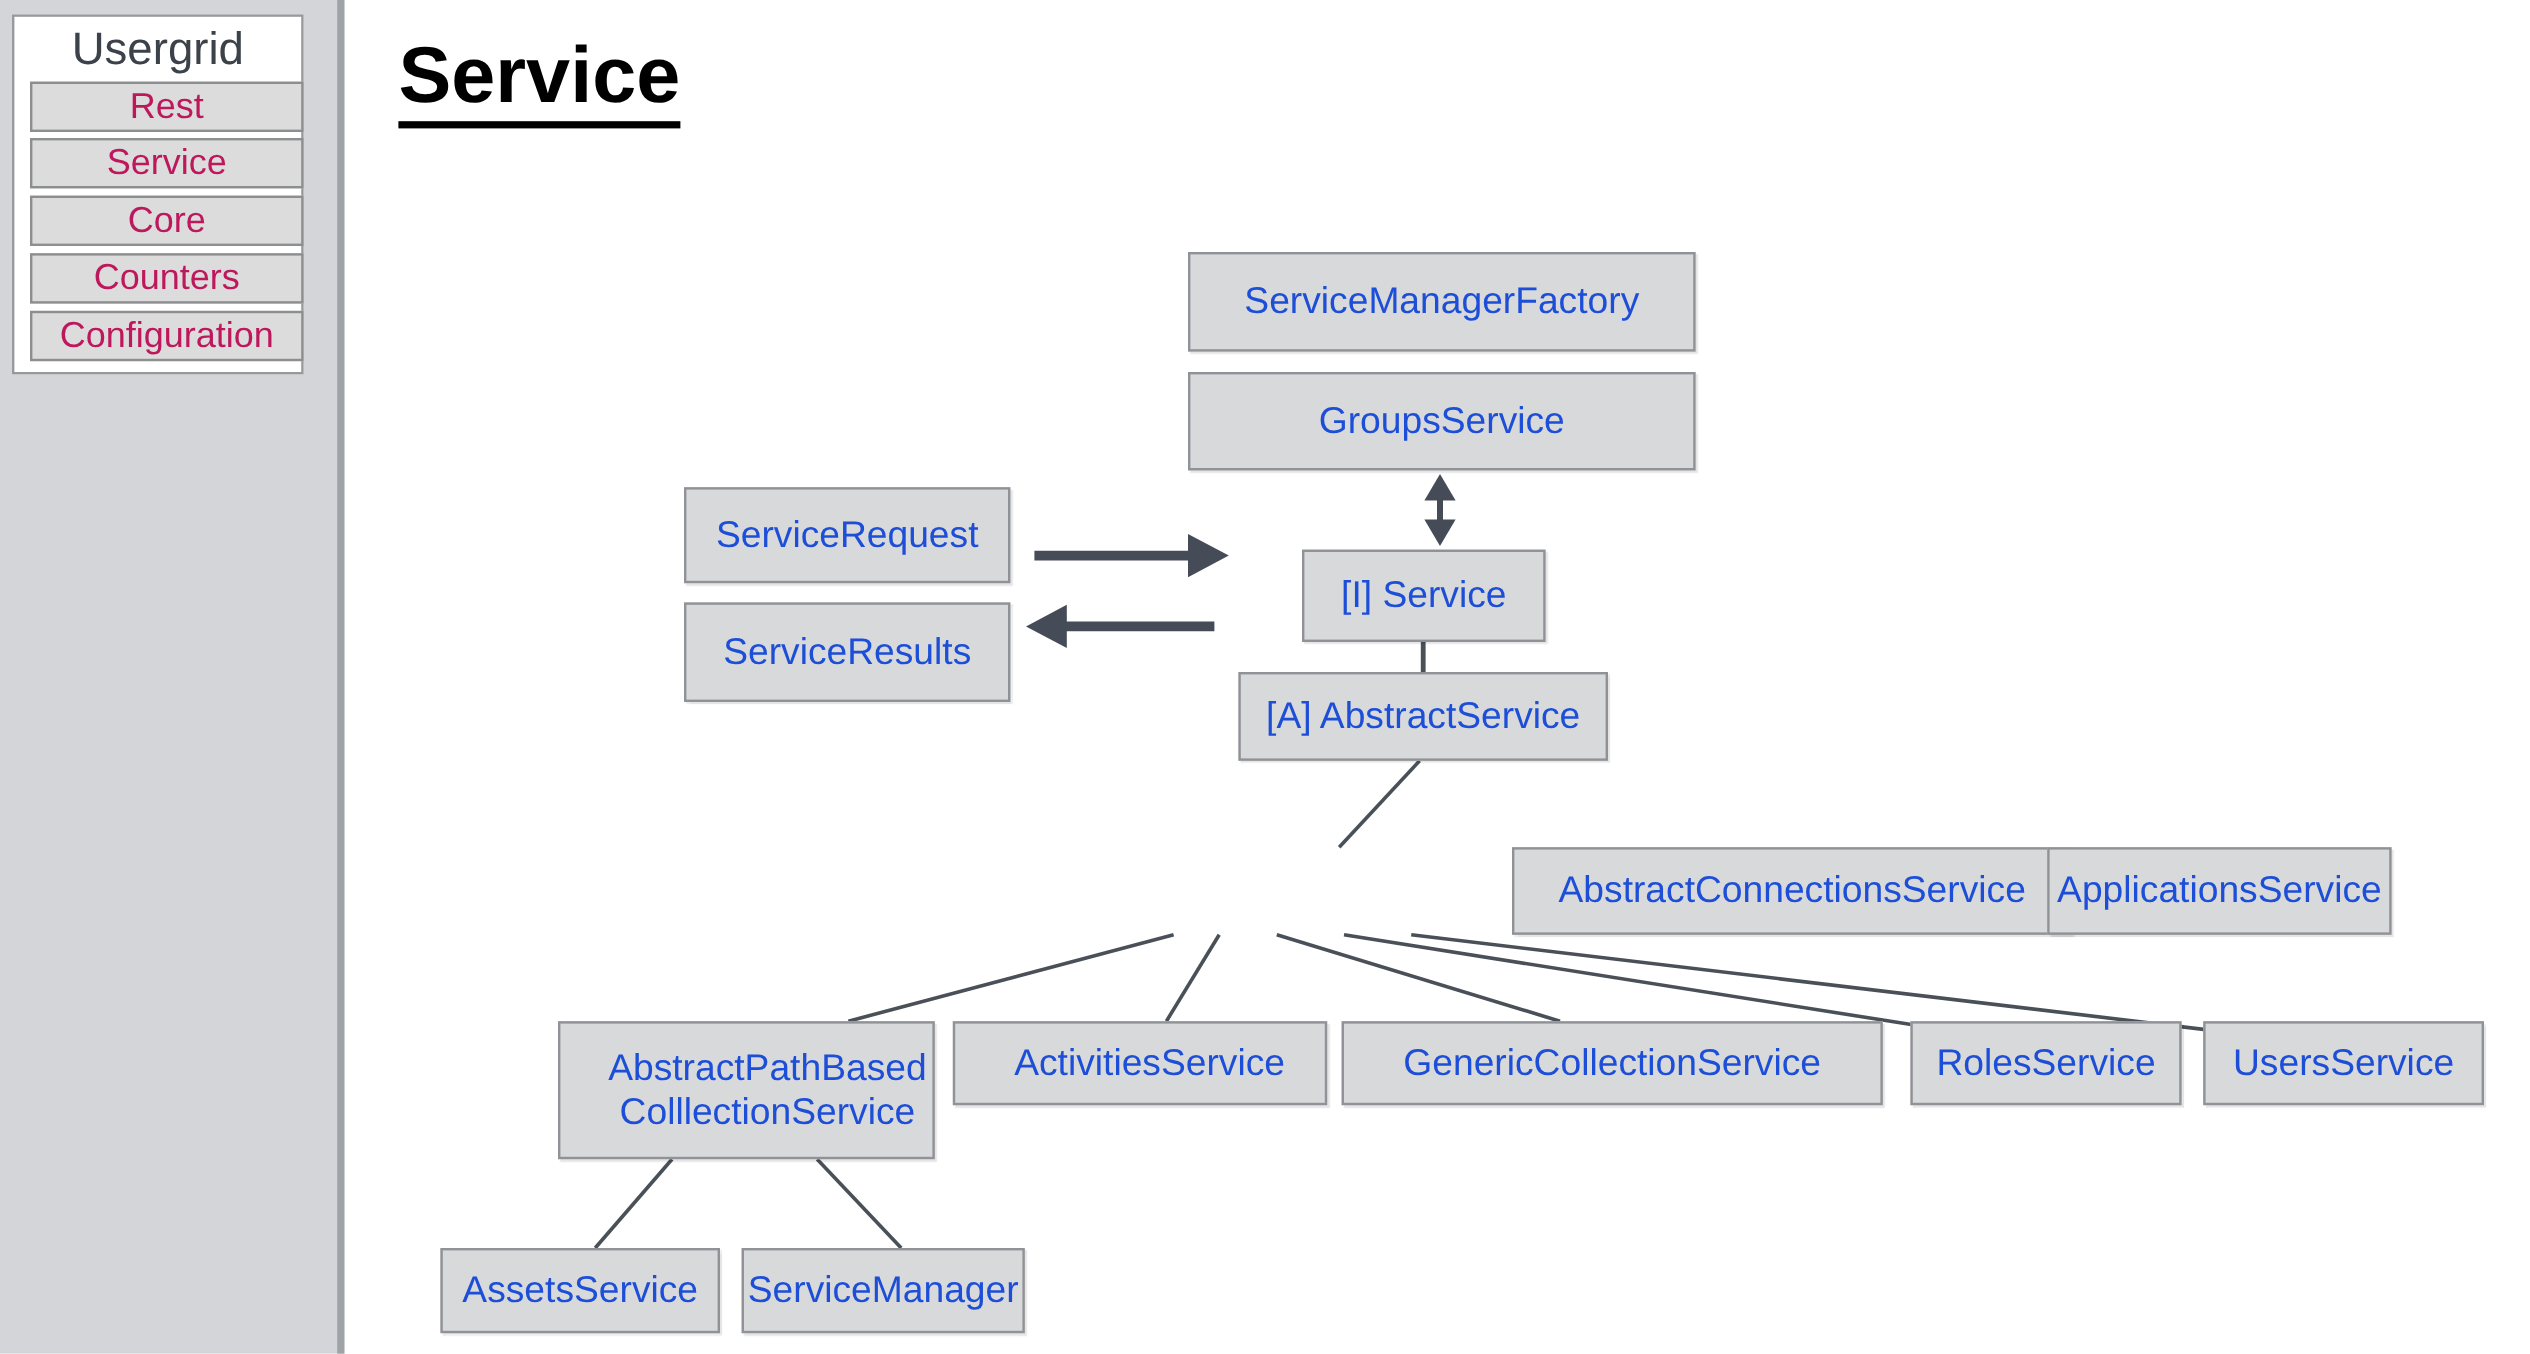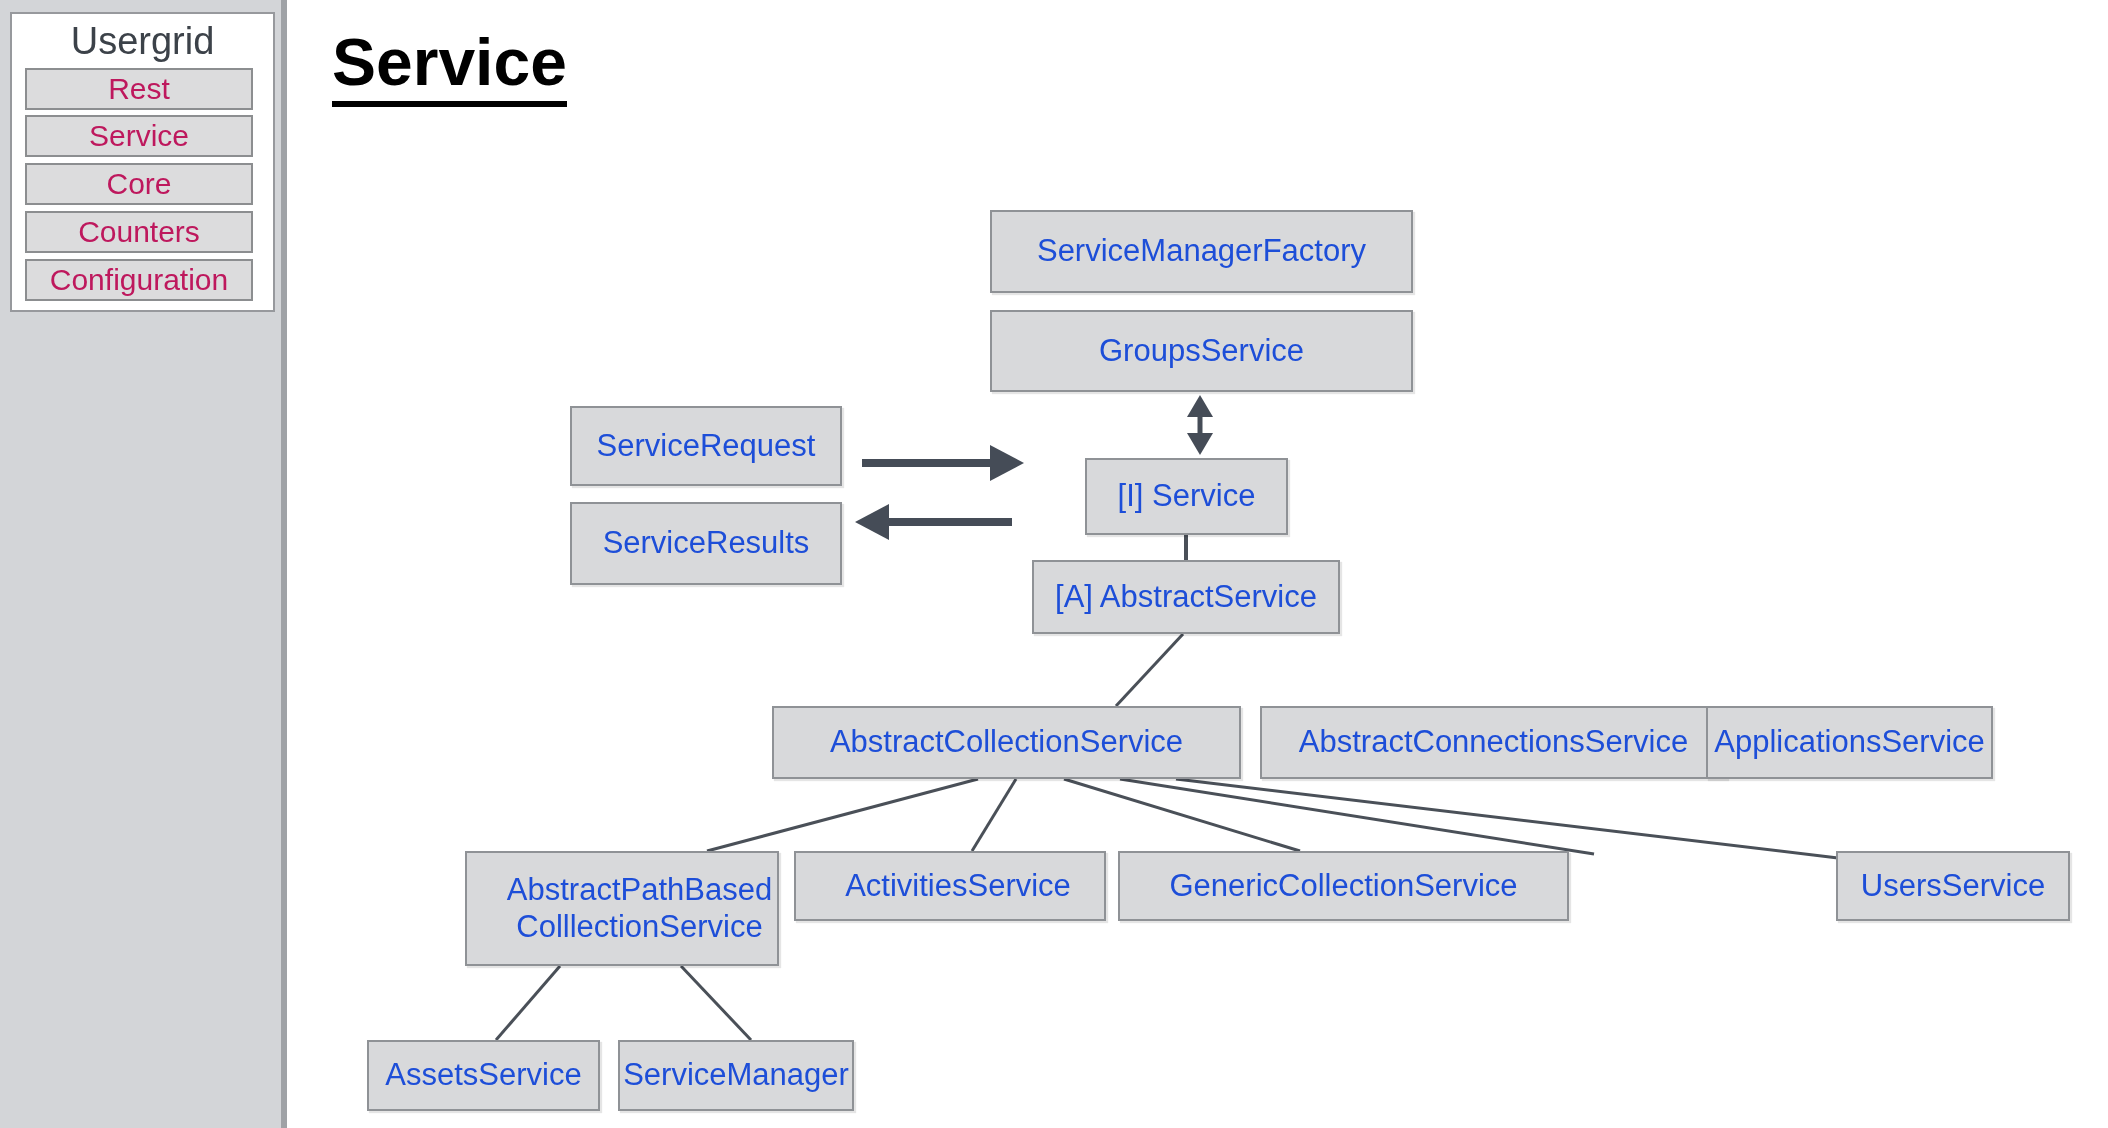--- a/index.html
+++ b/index.html
@@ -3,21 +3,21 @@
 <meta charset="utf-8">
 <style>
   html,body{margin:0;padding:0;background:#ffffff;}
   body{width:2108px;height:1128px;overflow:hidden;
        font-family:"Liberation Sans",sans-serif;}
   .app{position:relative;width:2108px;height:1128px;background:#ffffff;}
 
   
   .sidebar{position:absolute;left:0;top:0;width:281px;height:1128px;
            background:#d3d5d8;border-right:6px solid #9fa2a6;}
-  .panel{position:absolute;left:10px;top:12px;width:265px;height:300px;
+  .panel{position:absolute;left:10px;top:12px;width:243px;height:300px;
          background:#ffffff;border:2px solid #97999d;box-sizing:border-box;}
   .panel-title{margin-top:6px;text-align:center;font-size:38px;
                color:#3c4249;letter-spacing:0;}
   .nav-btn{position:absolute;left:13px;width:228px;height:42px;
            background:#dcdcdd;border:2px solid #8c8e90;box-sizing:border-box;
            display:flex;align-items:center;justify-content:center;
            font-size:30px;color:#be185d;cursor:pointer;}
   .nav-0{top:54px}.nav-1{top:101px}.nav-2{top:149px}.nav-3{top:197px}.nav-4{top:245px}
 
   
@@ -101,23 +101,23 @@
       <line x1="681" y1="966" x2="751" y2="1040"></line>
     </g>
   </svg>
 
   <div class="node n-smf">ServiceManagerFactory</div>
   <div class="node n-sm">GroupsService</div>
   <div class="node n-srq">ServiceRequest</div>
   <div class="node n-srs">ServiceResults</div>
   <div class="node n-is">[I] Service</div>
   <div class="node n-as">[A] AbstractService</div>
-  <div class="node n-acs">AbstractCollectionService</div>
   <div class="node n-acns">AbstractConnectionsService</div>
   <div class="node n-aps">ApplicationsService</div>
   <div class="node n-apb">AbstractPathBased ColllectionService</div>
   <div class="node n-act">ActivitiesService</div>
   <div class="node n-gcs">GenericCollectionService</div>
+  <div class="node n-rs">RolesService</div>
   <div class="node n-us">UsersService</div>
   <div class="node n-ass">AssetsService</div>
   <div class="node n-grs">ServiceManager</div>
 
 </div>
 
 </body></html>

